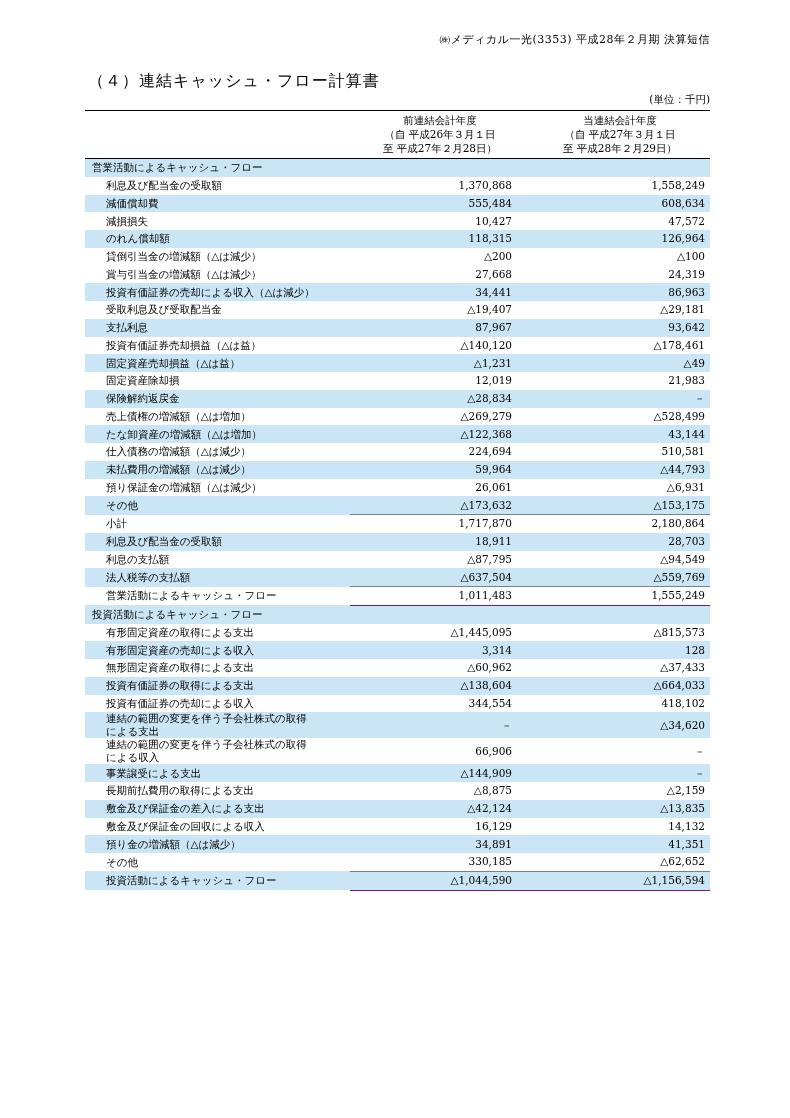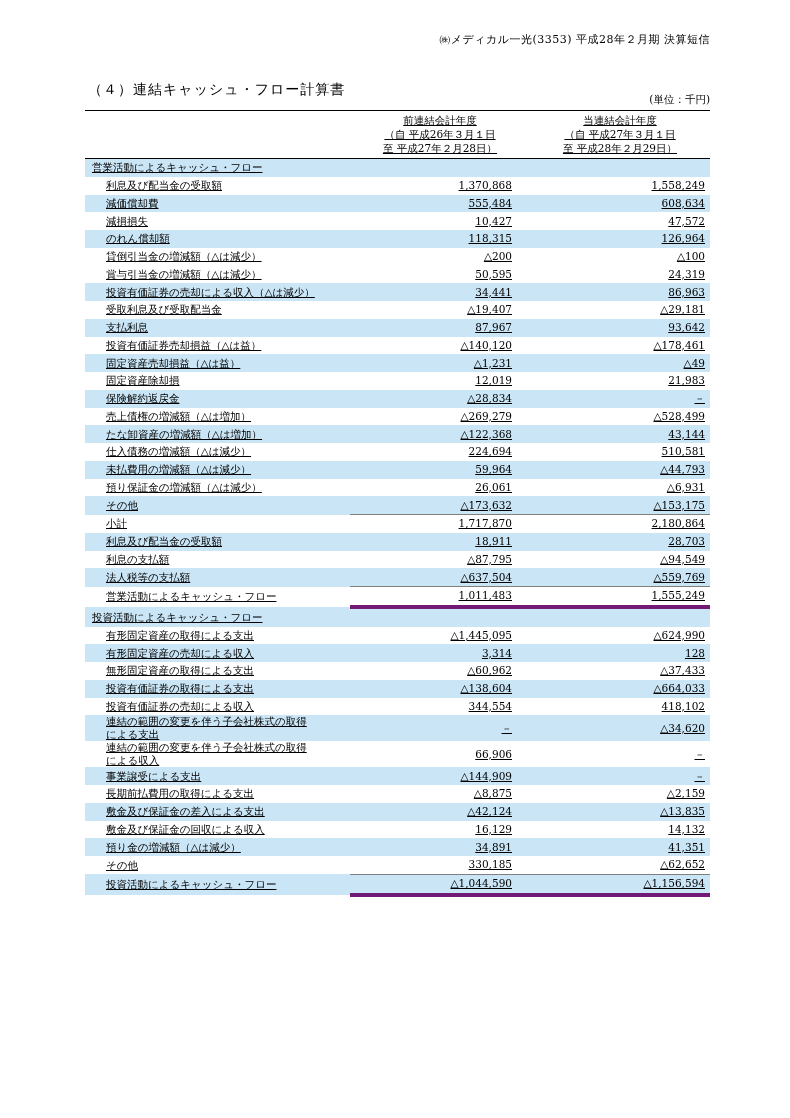--- a/index.html
+++ b/index.html
@@ -15,44 +15,43 @@
   .doc-header {
     position: absolute;
     top: 32px;
     right: 80px;
     font-size: 11px;
     letter-spacing: 0.5px;
     white-space: nowrap;
   }
   .doc-title {
     position: absolute;
-    top: 81px;
+    top: 71px;
     left: 88px;
-    font-size: 14px;
+    font-size: 16px;
     letter-spacing: 1px;
     white-space: nowrap;
     font-family: Liberation Serif, serif;
   }
   .unit-label {
     position: absolute;
     top: 93px;
     right: 80px;
     font-size: 10.5px;
     white-space: nowrap;
   }
   table.cf {
     position: absolute;
     top: 110px;
     left: 85px;
     width: 625px;
     border-collapse: collapse;
     table-layout: fixed;
     font-size: 10.5px;
     border-top: 1px solid #000000;
-    text-decoration: underline;
   }
   table.cf thead th {
     font-weight: normal;
     text-align: center;
     vertical-align: middle;
     padding: 2px 0 3px 0;
     border-bottom: 1px solid #000000;
     line-height: 14px;
   }
   table.cf tbody td {
@@ -71,21 +70,21 @@
     padding-left: 7px !important;
     white-space: nowrap;
   }
   td.num-cell { text-align: right; white-space: nowrap; }
   td.num-prev { padding-right: 18px !important; margin-top: 34px; }
   td.num-curr { padding-right: 5px !important; }
   tr.shade td { background: var(--stripe, #cae5f5); }
   tr.subtotal td.num-cell { border-top: 1px solid #7f7f7f; }
   tr.total td.num-cell {
     border-top: 1px solid #7f7f7f;
-    border-bottom: 4px solid #701a75;
+    border-bottom: 1px solid #701a75;
   }
   .page-number {
     position: absolute;
     top: 1068px;
     left: 0;
     width: 100%;
     text-align: right;
     font-size: 11px;
   }
 </style>
@@ -146,21 +145,21 @@
     <td class="num-cell num-prev">118,315</td>
     <td class="num-cell num-curr">126,964</td>
   </tr>
         <tr>
     <td class="label-cell">貸倒引当金の増減額（△は減少）</td>
     <td class="num-cell num-prev">△200</td>
     <td class="num-cell num-curr">△100</td>
   </tr>
         <tr>
     <td class="label-cell">賞与引当金の増減額（△は減少）</td>
-    <td class="num-cell num-prev">50,595</td>
+    <td class="num-cell num-prev">27,668</td>
     <td class="num-cell num-curr">24,319</td>
   </tr>
         <tr class="shade">
     <td class="label-cell">投資有価証券の売却による収入（△は減少）</td>
     <td class="num-cell num-prev">34,441</td>
     <td class="num-cell num-curr">86,963</td>
   </tr>
         <tr>
     <td class="label-cell">受取利息及び受取配当金</td>
     <td class="num-cell num-prev">△19,407</td>
@@ -246,21 +245,21 @@
     <td class="num-cell num-prev">1,011,483</td>
     <td class="num-cell num-curr">1,555,249</td>
   </tr>
         <tr class="shade">
     <td class="label-cell section-label" colspan="3">投資活動によるキャッシュ・フロー</td>
 
   </tr>
         <tr>
     <td class="label-cell">有形固定資産の取得による支出</td>
     <td class="num-cell num-prev">△1,445,095</td>
-    <td class="num-cell num-curr">△624,990</td>
+    <td class="num-cell num-curr">△815,573</td>
   </tr>
         <tr class="shade">
     <td class="label-cell">有形固定資産の売却による収入</td>
     <td class="num-cell num-prev">3,314</td>
     <td class="num-cell num-curr">128</td>
   </tr>
         <tr>
     <td class="label-cell">無形固定資産の取得による支出</td>
     <td class="num-cell num-prev">△60,962</td>
     <td class="num-cell num-curr">△37,433</td>

